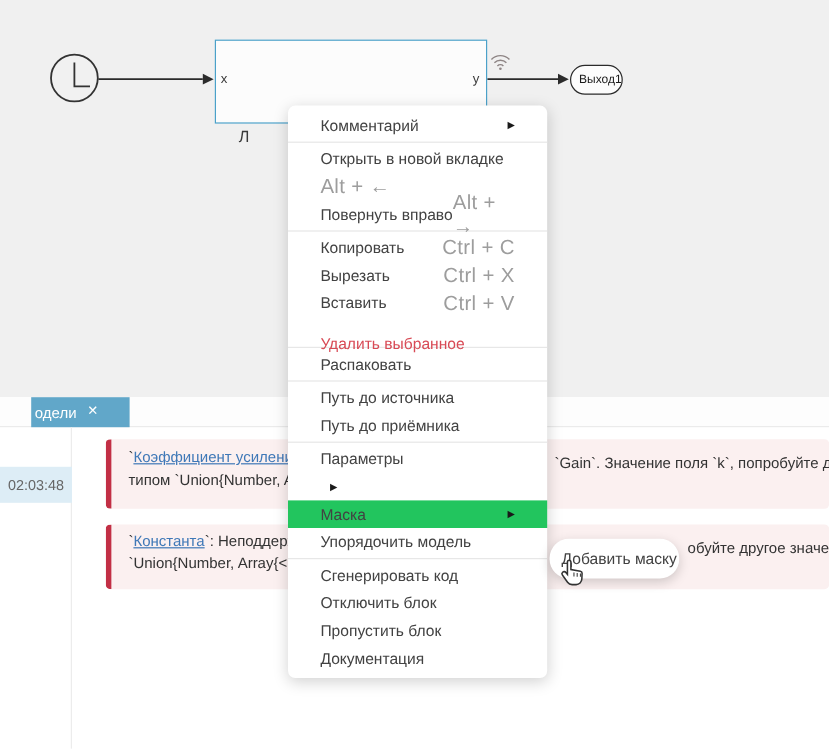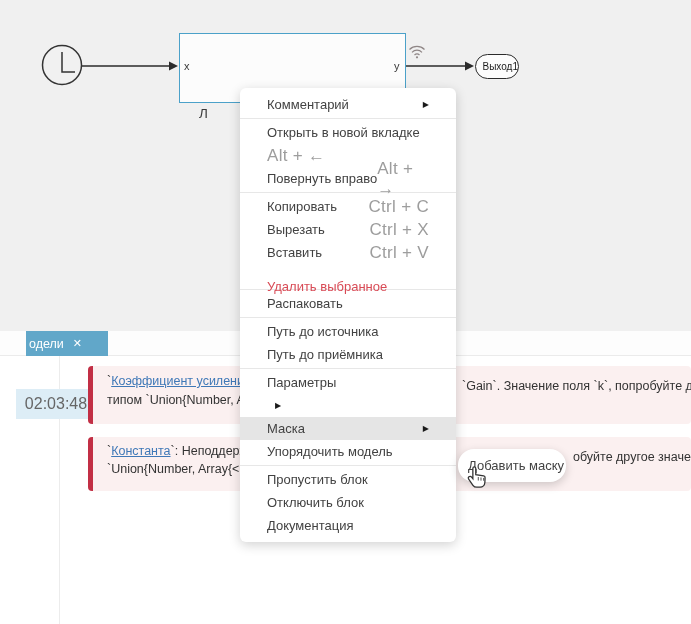--- a/index.html
+++ b/index.html
@@ -21,41 +21,41 @@
   .wifi { position:absolute; left:408px; top:42px; }
 
   
   .panel-bg { position:absolute; left:0; top:331px; width:691px; height:293px; background:#ffffff; }
   .tabbar { position:absolute; left:0; top:331px; width:691px; height:25px;
             background:#fdfdfd; border-bottom:1px solid #ebebeb; }
   .tab { position:absolute; left:0; top:0; width:82px; height:25px; background:#61a7c9;
          color:#ffffff; display:flex; align-items:center; font-size:12.5px; padding-left:3px;margin-left:26px; }
   .tab .close { margin-left:9px; font-size:11px; line-height:11px; }
   .vdivider { position:absolute; left:59px; top:356px; width:1px; height:268px; background:#ececec; }
-  .ts-cell { position:absolute; left:16px; top:389px; width:80px; height:30px; background:#ddedf6;
+  .ts-cell { position:absolute; left:0; top:389px; width:60px; height:30px; background:#ddedf6;
              display:flex; align-items:center; justify-content:center;
-             font-size:16px; color:#666666; }
+             font-size:12px; color:#666666; }
 
   .error-card { position:absolute; left:88px; width:603px; background:#fbf0f0;
                 border-left:5px solid #c22f45; border-radius:4px; overflow:hidden; z-index:2; }
   .card1 { top:366px; height:58px; }
   .card2 { top:437px; height:54px; }
   .frag { position:absolute; white-space:nowrap; font-size:12.5px; color:#333333; }
   .elink { color:#3f78b7; text-decoration:underline; cursor:pointer; }
 
   
   .menu { position:absolute; left:240px; top:88px; width:216px; background:#ffffff;
           border-radius:6px; box-shadow:0 3px 12px rgba(0,0,0,.18); padding:5px 0; z-index:10; }
   .menu-item { height:23px; display:flex; align-items:center; padding:0 27px;
                font-size:13px; color:#424242; cursor:pointer; }
   .menu-item .label { flex:1; white-space:nowrap; }
   .menu-item .shortcut { font-size:17px; color:#9d9d9d; letter-spacing:.3px; }
   .menu-item .arrow { font-size:8px; color:#1a1a1a; margin-left:8px; }
   .menu-item.danger .label { color:#d84a55;margin-top:21px; }
-  .menu-item.hovered { background:#e5e5e5;gap:44px; }
+  .menu-item.hovered { background:#22c55e;gap:44px; }
   .menu-sep { border-top:1px solid #e7e7e7; margin:2px 0; }
 
   .submenu { position:absolute; left:458px; top:449px; width:108px; background:#ffffff;
              border-radius:16px; box-shadow:0 3px 10px rgba(0,0,0,.18); padding:5px 0; z-index:11; }
   .submenu .menu-item { padding:0 10px; }
 
   .cursor { position:absolute; left:464px; top:465px; z-index:12; }
 </style>
 </head>
 <body>
@@ -189,25 +189,29 @@
     <span class="label">Маска</span>
 
     <span class="arrow">▶</span>
   </div>
       <div class="menu-item">
     <span class="label">Упорядочить модель</span>
 
   </div>
       <div class="menu-sep"></div>
       <div class="menu-item">
+    <span class="label">Сгенерировать код</span>
+
+  </div>
+      <div class="menu-item">
+    <span class="label">Отключить блок</span>
+
+  </div>
+      <div class="menu-item">
     <span class="label">Пропустить блок</span>
-
-  </div>
-      <div class="menu-item">
-    <span class="label">Отключить блок</span>
 
   </div>
       <div class="menu-item">
     <span class="label">Документация</span>
 
   </div>
     </div>
 
   <div class="submenu">
     <div class="menu-item">

